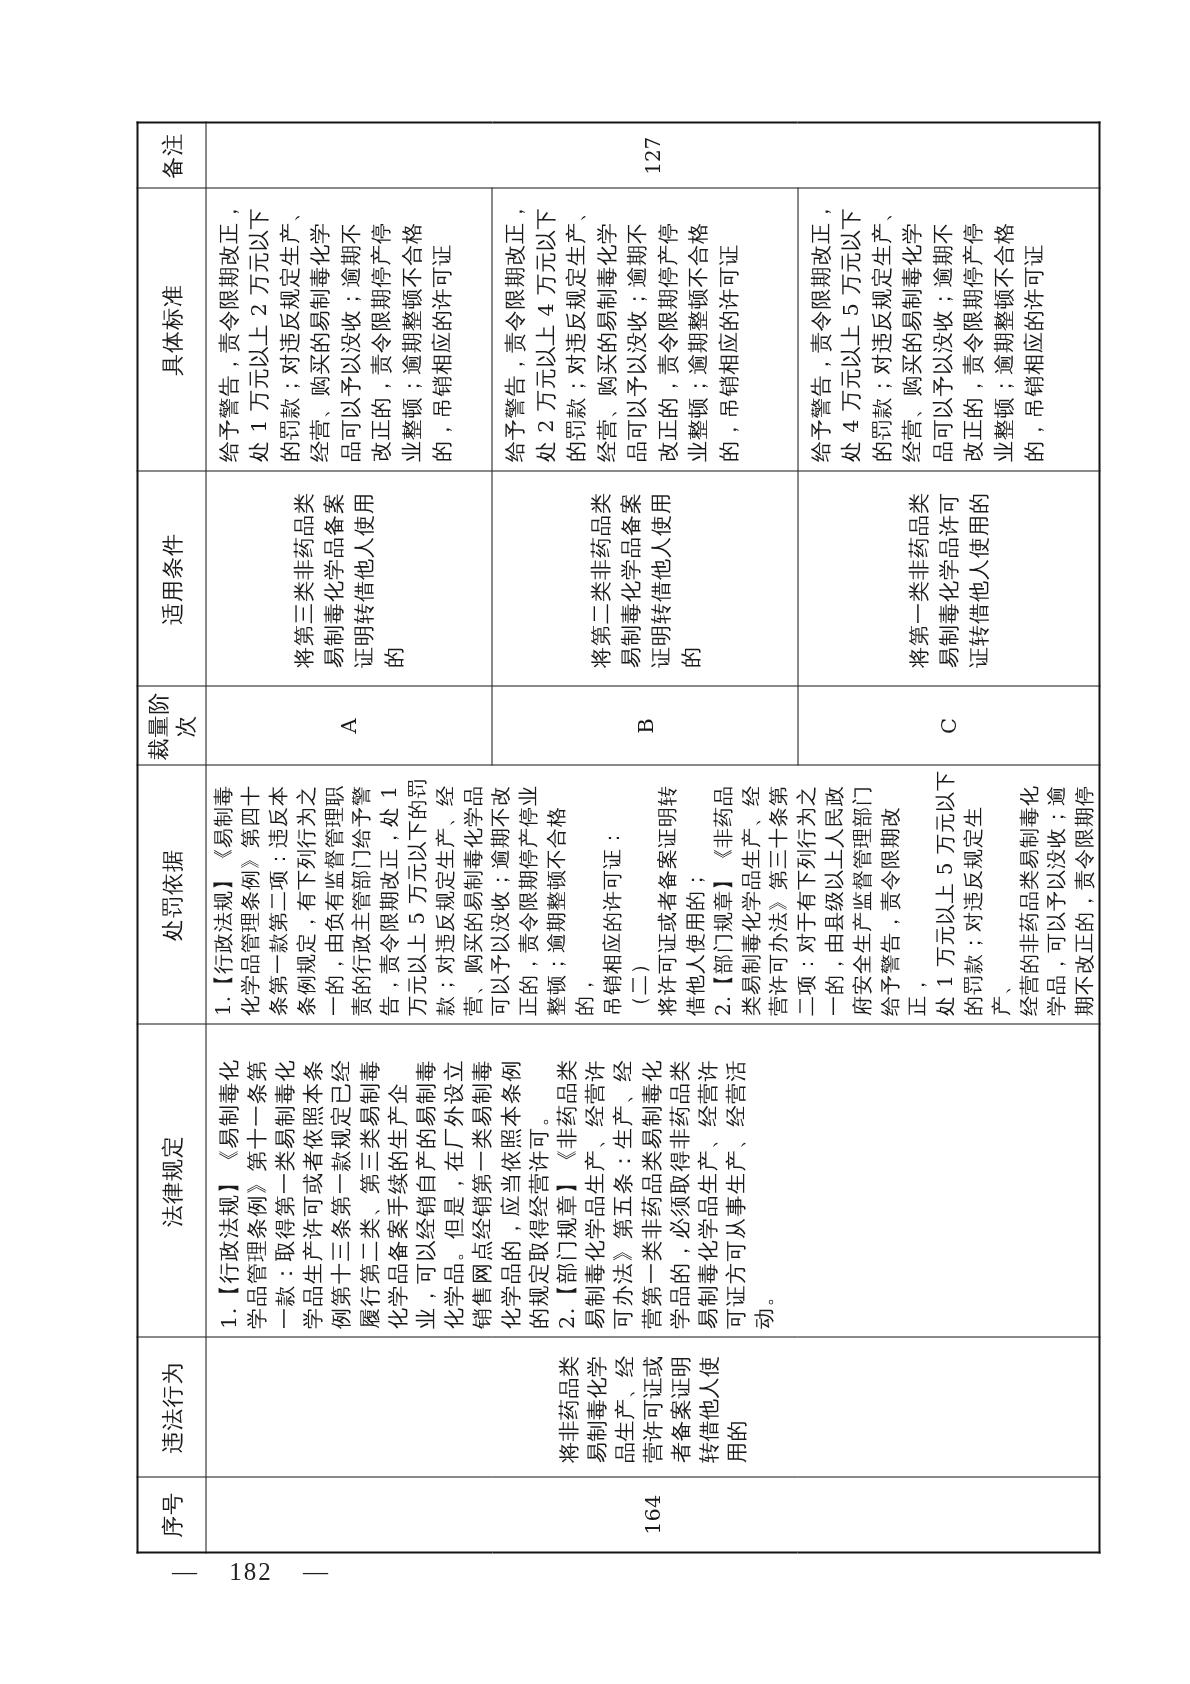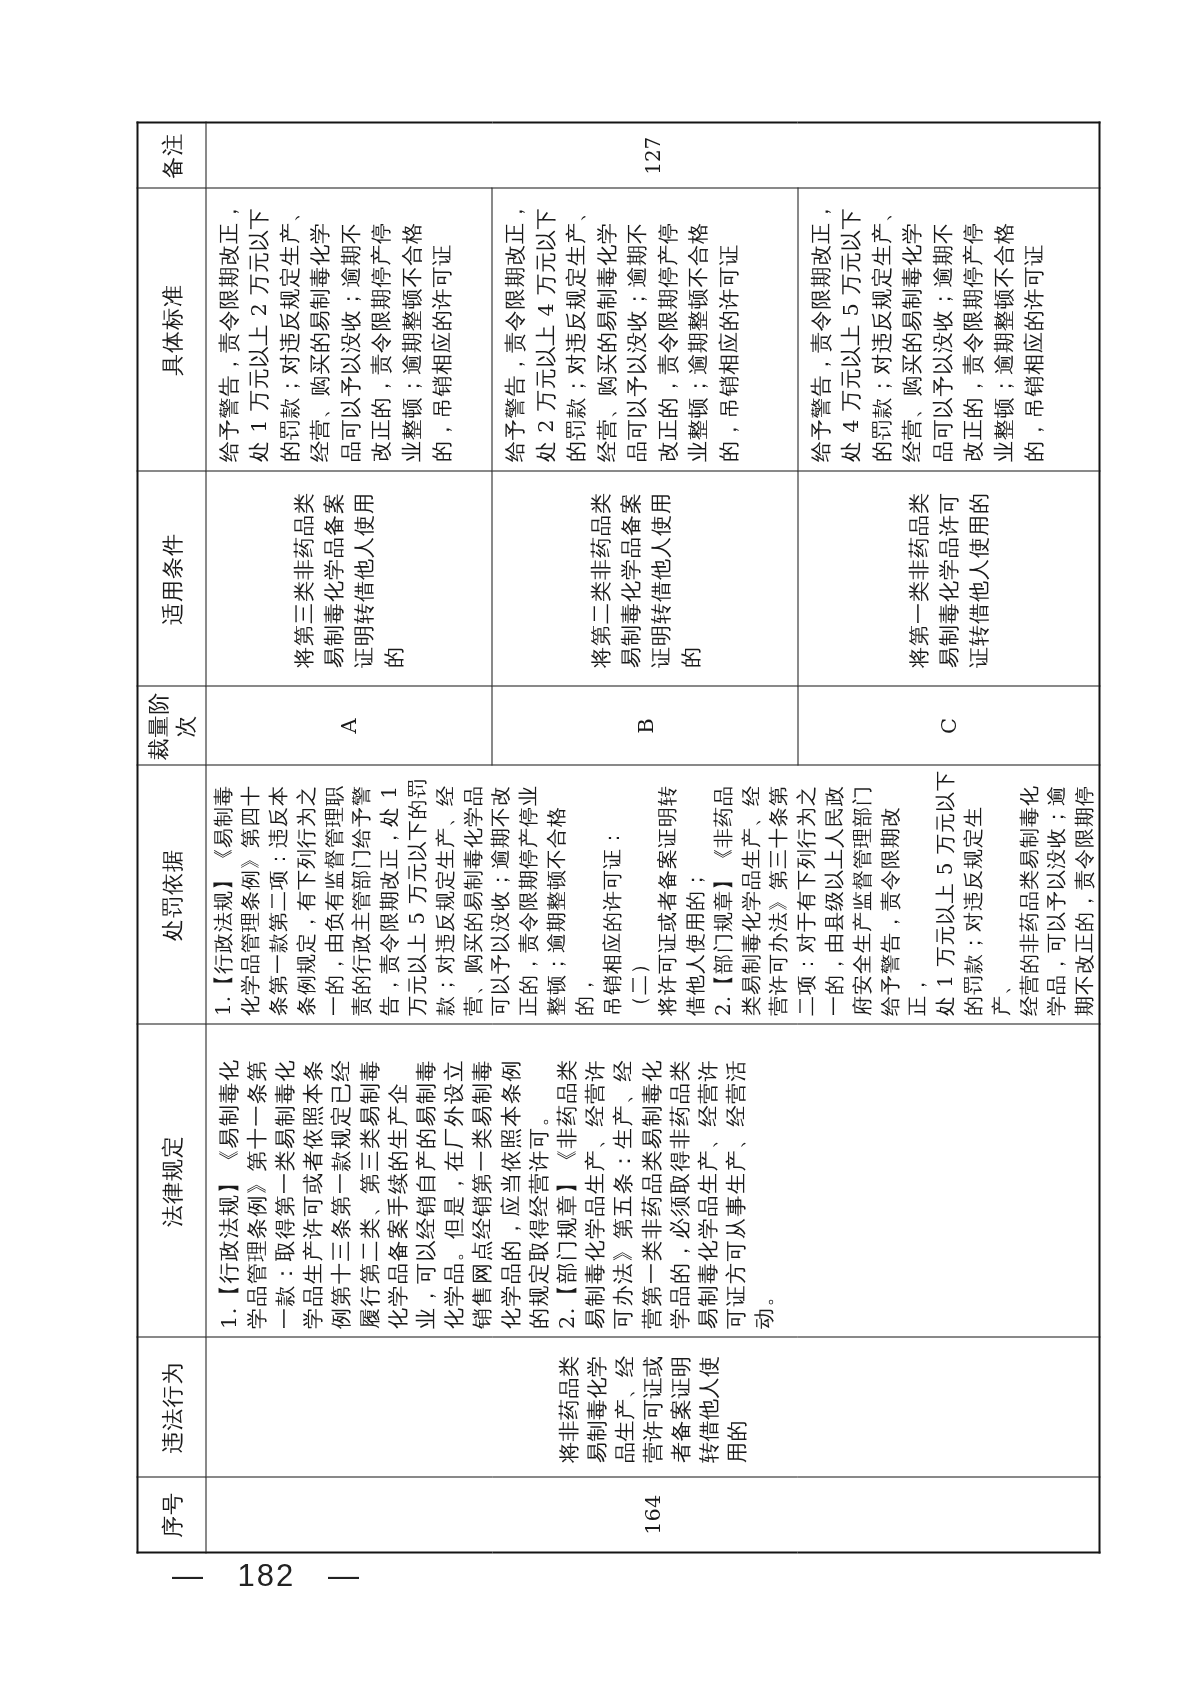--- a/index.html
+++ b/index.html
@@ -44,22 +44,22 @@
     vertical-align:middle;padding-left:18px;font-size:21px;line-height:30px;
     letter-spacing:1px;
   }
   td.c-juti{
     vertical-align:top;padding:7px 2px 0 9px;font-size:21px;line-height:30.5px;
     letter-spacing:0.8px;
   }
   td.c-beizhu{ text-align:center;vertical-align:middle;font-size:20px; }
   .page-number{
     position:absolute;left:172px;top:1558px;width:300px;
-    font-size:31px;letter-spacing:2px;word-spacing:22px;color:#222;
-    font-family:Liberation Sans, sans-serif;
+    font-size:25px;letter-spacing:2px;word-spacing:22px;color:#222;
+    font-family:Liberation Serif, serif;
   }
 </style>
 </head>
 <body>
 
 <div class="rot-wrap">
   <table class="penalty">
     <colgroup>
       <col style="width:75px">
       <col style="width:140px">

